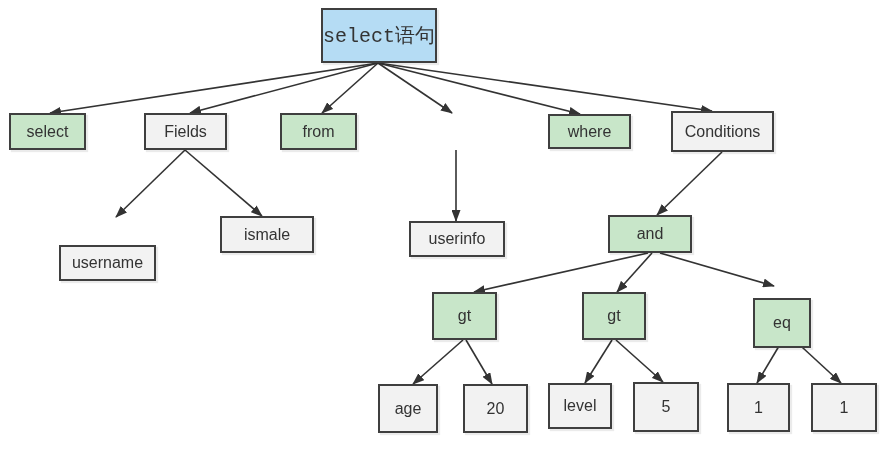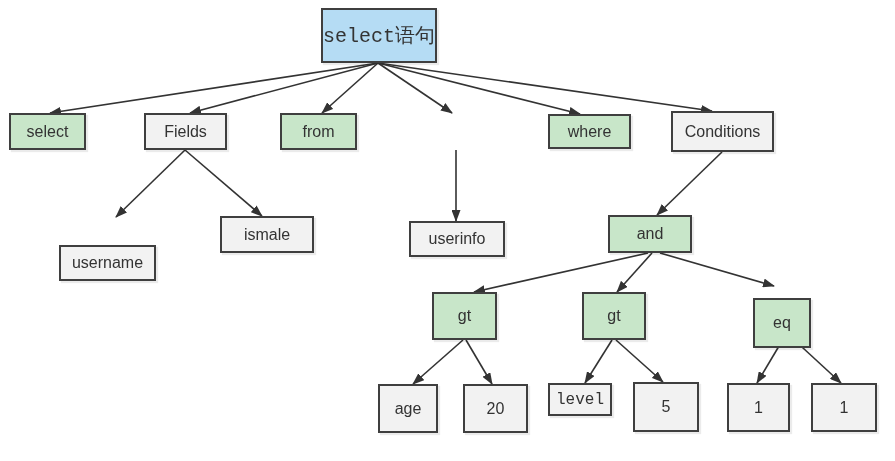--- a/index.html
+++ b/index.html
@@ -93,18 +93,18 @@
   <div class="node" style="left:220px; top:216px; width:94px;  height:37px;">ismale</div>
   <div class="node" style="left:409px; top:221px; width:96px;  height:36px;text-align:center;">userinfo</div>
   <div class="node green" style="left:608px; top:215px; width:84px;  height:38px;">and</div>
 
   <div class="node green" style="left:432px; top:292px; width:65px;  height:48px;">gt</div>
   <div class="node green" style="left:582px; top:292px; width:64px;  height:48px;">gt</div>
   <div class="node green" style="left:753px; top:274px; width:58px;  height:50px;margin-top:24px;">eq</div>
 
   <div class="node" style="left:378px; top:384px; width:60px;  height:49px;">age</div>
   <div class="node" style="left:463px; top:384px; width:65px;  height:49px;">20</div>
-  <div class="node" style="left:548px; top:383px; width:64px;  height:33px;font-family:Liberation Mono, monospace;">level</div>
+  <div class="node" style="left:548px; top:383px; width:64px;  height:46px;">level</div>
   <div class="node" style="left:633px; top:382px; width:66px;  height:50px;">5</div>
   <div class="node" style="left:727px; top:383px; width:63px;  height:49px;">1</div>
   <div class="node" style="left:811px; top:383px; width:66px;  height:49px;">1</div>
 
 </div>
 
 </body></html>

